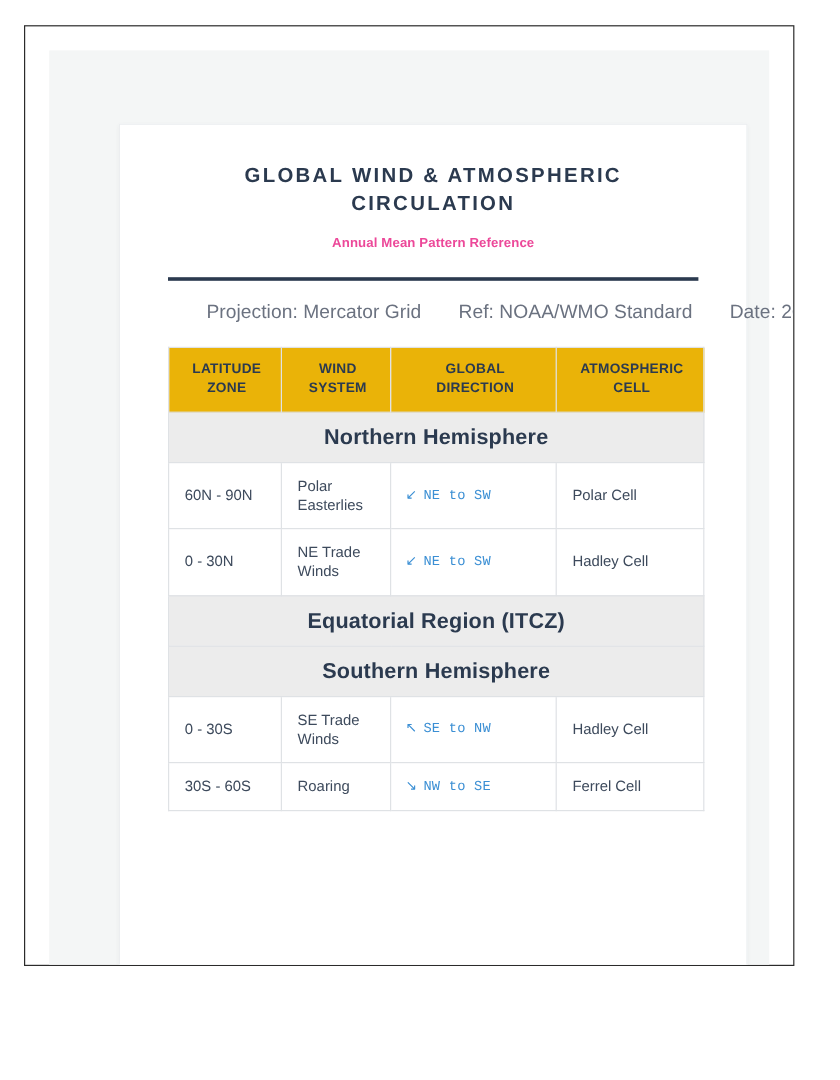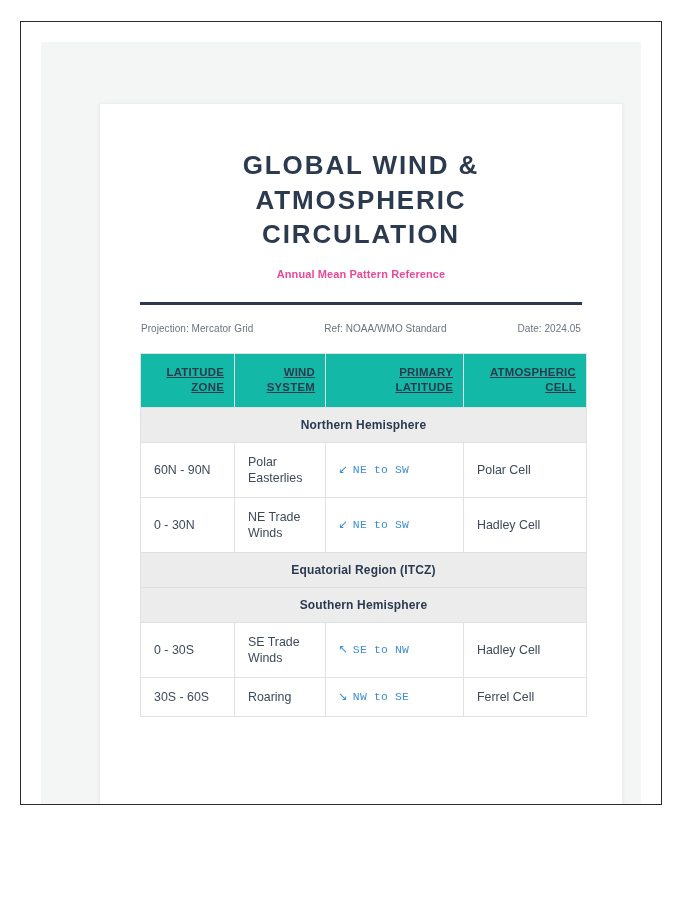--- a/index.html
+++ b/index.html
@@ -49,23 +49,23 @@
     box-shadow: 0 1px 4px rgba(0,0,0,0.06);
     box-sizing: border-box;
   }
 
   .card-inner {
     padding: 28px 40px 0 40px;
   }
 
   
   #doc-title {
-    margin: 16px;
+    margin: 4px;
     padding: 0 4px;
-    font-size: 26px;
+    font-size: 17px;
     font-weight: bold;
     letter-spacing: 1.9px;
     line-height: 1.33;
     color: #2b3a4f;
     text-align: center;
   }
   #doc-subtitle {
     margin: 16px 0 0 0;
     font-size: 11px;
     font-weight: bold;
@@ -80,59 +80,59 @@
   }
 
   
   #meta-row {
     display: flex;
     justify-content: space-between;
     margin-top: 18px;
     padding: 0 1px;
   }
   .meta-item {
-    font-size: 10px;
+    font-size: 16px;
     color: #6b7280;
     white-space: nowrap;
     letter-spacing: 0.05px;
+    margin-left: 31px;
   }
 
   
   #wind-table {
     margin-top: 19px;
     width: 100%;
     border-collapse: collapse;
     table-layout: fixed;
   }
   #wind-table th,
   #wind-table td {
     border: 1px solid #dfe2e5;
     vertical-align: middle;
   }
   #wind-table thead th {
-    background: #14b8a6;
-    text-align: right;
+    background: #eab308;
+    text-align: center;
     padding: 11px 10px 11px 13px;
     font-size: 11.4px;
     font-weight: bold;
     color: #2b3a4f;
     letter-spacing: 0.25px;
     line-height: 1.35;
-    text-decoration: underline;
   }
   .col-zone   { width: 94px; }
   .col-system { width: 91px; }
   .col-dir    { width: 138px; }
   .col-cell   { width: 123px; }
 
   .section-row td {
     background: #ececec;
     text-align: center;
     padding: 10px 6px;
-    font-size: 12px;
+    font-size: 18px;
     font-weight: bold;
     color: #2b3a4f;
     letter-spacing: 0.15px;
   }
 
   .data-row td {
     padding: 11px 10px 11px 13px;
     font-size: 12.4px;
     color: #3d4a5c;
     line-height: 1.3;
@@ -179,21 +179,21 @@
           <colgroup>
             <col class="col-zone">
               <col class="col-system">
             <col class="col-dir">
               <col class="col-cell">
           </colgroup>
           <thead>
             <tr>
               <th>LATITUDE ZONE</th>
               <th>WIND SYSTEM</th>
-              <th>PRIMARY LATITUDE</th>
+              <th>GLOBAL DIRECTION</th>
               <th>ATMOSPHERIC CELL</th>
             </tr>
           </thead>
           <tbody id="table-body">
               <tr class="section-row">
                 <td colspan="4">Northern Hemisphere</td>
               </tr>
               <tr class="data-row">
                 <td>60N - 90N</td>
                 <td>Polar Easterlies</td>

